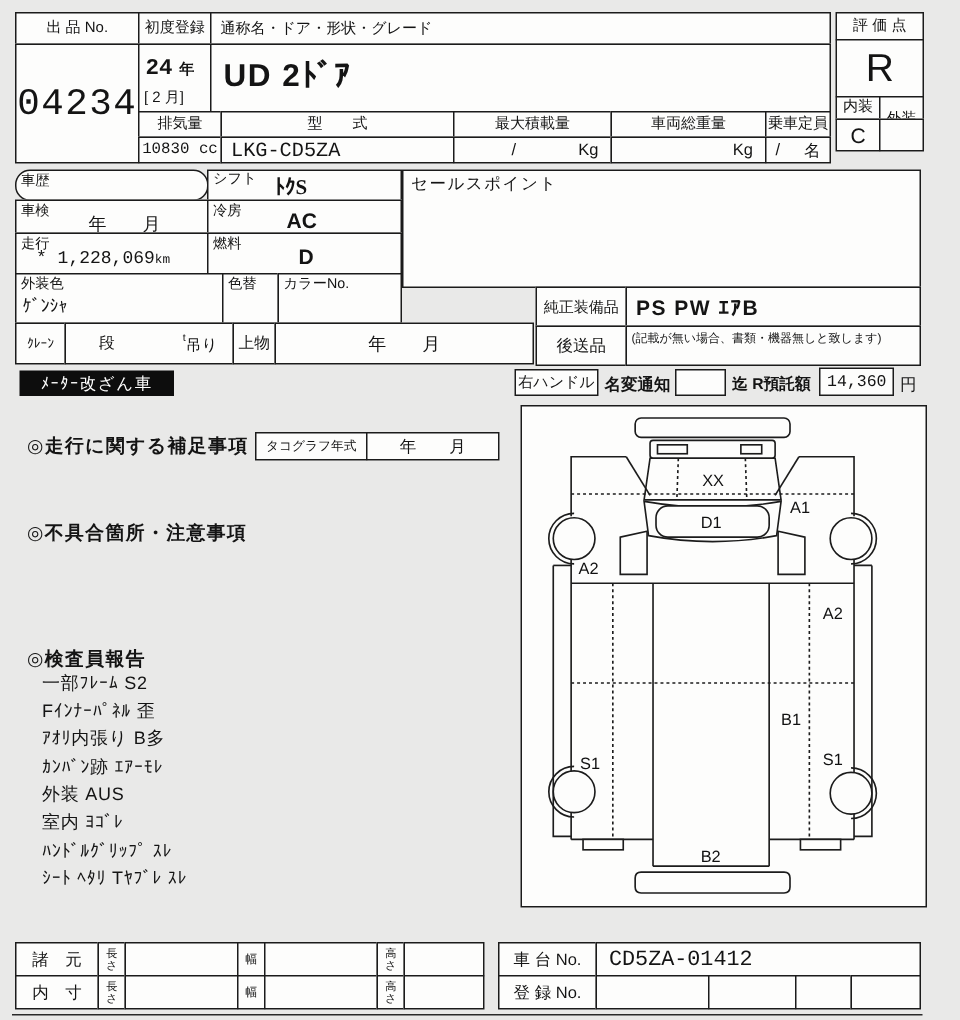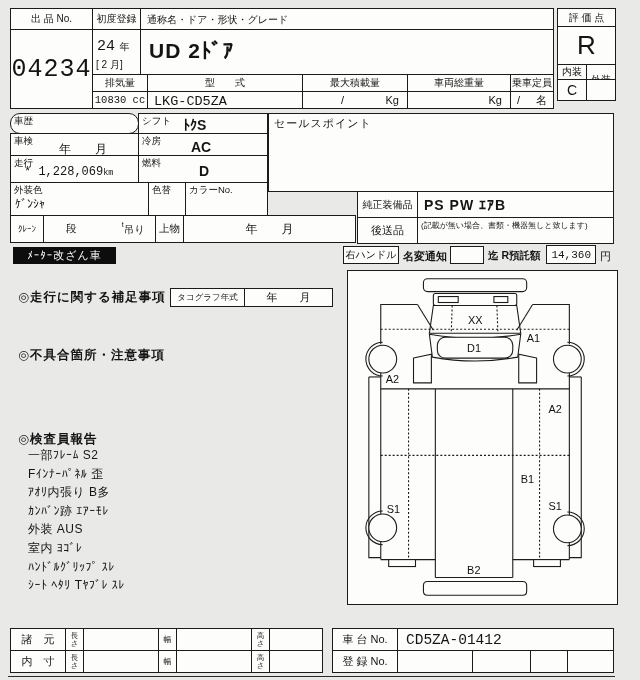--- a/index.html
+++ b/index.html
@@ -21,21 +21,21 @@
 </head>
 <body>
 
 <div id="sheet">
 
   <div class="c cen lbl" style="left:10px;top:8px;width:83px;height:22px;">出 品 No.</div>
   <div class="c cen mono" style="left:10px;top:29px;width:83px;height:80px;font-size:25px;letter-spacing:1px;">04234</div>
 
   <div class="c cen lbl" style="left:92px;top:8px;width:49px;height:22px;">初度登録</div>
   <div class="c" style="left:92px;top:29px;width:49px;height:46px;">
-    <div class="abs" style="left:4px;top:6px;"><span class="mono" style="font-size:15px;">24</span> <span style="font-size:10px;">年</span></div>
+    <div class="abs" style="left:4px;top:6px;font-weight:bold;"><span class="mono" style="font-size:15px;">24</span> <span style="font-size:10px;">年</span></div>
     <div class="abs" style="left:3px;top:28px;font-size:10px;">[ 2 月]</div>
   </div>
 
   <div class="c lbl" style="left:140px;top:8px;width:414px;height:22px;padding:6px 0 0 6px;">通称名・ドア・形状・グレード</div>
   <div class="c" style="left:140px;top:29px;width:414px;height:46px;font-size:21px;font-weight:700;padding:9px 0 0 8px;letter-spacing:1px;">UD 2ﾄﾞｱ</div>
 
   <div class="c cen lbl" style="left:92px;top:74px;width:56px;height:18px;">排気量</div>
   <div class="c cen mono" style="left:92px;top:91px;width:56px;height:18px;font-size:10.5px;">10830 cc</div>
 
   <div class="c cen lbl" style="left:147px;top:74px;width:156px;height:18px;">型　　式</div>
@@ -61,21 +61,21 @@
   <div class="c cen lbl" style="left:557px;top:8px;width:59px;height:19px;">評 価 点</div>
   <div class="c cen" style="left:557px;top:26px;width:59px;height:39px;font-size:26px;">R</div>
   <div class="c cen lbl" style="left:557px;top:64px;width:30px;height:16px;">内装</div>
   <div class="c cen lbl" style="left:586px;top:64px;width:30px;height:32px;">外装</div>
   <div class="c cen" style="left:557px;top:79px;width:30px;height:22px;font-size:14px;">C</div>
   <div class="c" style="left:586px;top:79px;width:30px;height:22px;"></div>
 
   <div class="c" style="left:10px;top:113px;width:129px;height:21px;border-radius:10px;">
     <span class="tl">車歴</span>
   </div>
-  <div class="c" style="left:138px;top:113px;width:130px;height:36px;">
+  <div class="c" style="left:138px;top:113px;width:130px;height:36px;font-family:Liberation Serif, serif;">
     <span class="tl">シフト</span>
     <span class="abs big-val" style="left:44px;top:3px;font-size:14px;">ﾄｸS</span>
   </div>
 
   <div class="c" style="left:10px;top:133px;width:129px;height:23px;">
     <span class="tl">車検</span>
     <span class="abs" style="left:48px;top:7px;font-size:12px;">年　　月</span>
   </div>
   <div class="c" style="left:138px;top:133px;width:130px;height:23px;">
     <span class="tl">冷房</span>

